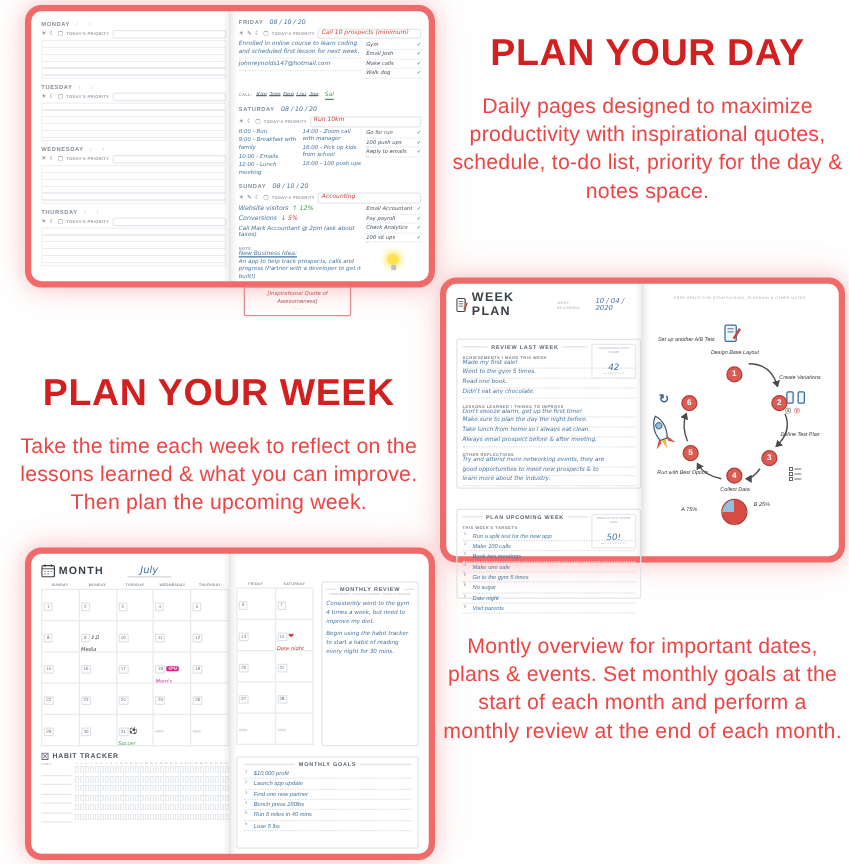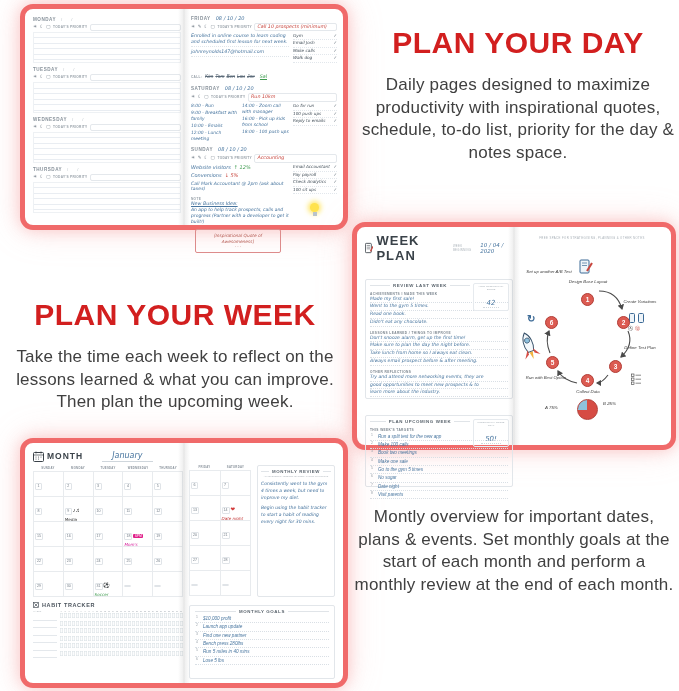--- a/index.html
+++ b/index.html
@@ -3,21 +3,21 @@
 <meta charset="utf-8">
 <style>
   * { box-sizing: border-box; margin: 0; padding: 0; }
   html,body { width:679px; height:691px; }
   body { position:relative; overflow:hidden; background:#ffffff;
          font-family:"Liberation Sans", sans-serif; }
 
   
   .copy { position:absolute; text-align:center; }
   .headline { color:#d21f1f; font-size:30px; font-weight:bold; letter-spacing:.5px; }
-  .blurb { color:#404040; font-size:17px; line-height:1.33; margin-top:14px; letter-spacing:.2px; }
+  .blurb { color:#ef4444; font-size:17px; line-height:1.33; margin-top:14px; letter-spacing:.2px; }
   .copy-day   { left:360px; top:26px;  width:316px; }
   .copy-week  { left:8px;   top:262px; width:334px;margin-top:36px; }
   .copy-month { left:352px; top:492px; width:324px; }
 
   
   .notebook { position:absolute; background:#fff; border:5px solid #f06a6a; border-radius:13px;
               box-shadow:0 0 16px rgba(244,140,140,.45), 0 0 36px rgba(244,160,160,.22); }
   .daily   { left:20px;  top:4px;   width:328px; height:226px; }
   .weekly  { left:352px; top:222px; width:324px; height:228px; }
   .monthly { left:20px;  top:438px; width:328px; height:250px; }
@@ -64,21 +64,21 @@
           background:#ffe24d; box-shadow:0 0 5px 2px rgba(255,226,77,.85); }
   .bulb::after { content:""; position:absolute; left:2.5px; bottom:-3.5px; width:4px; height:4px; background:#b9c3cc; }
   .quotebox { width:86px; margin:4px 0 0 4px; border:1px solid #dd8b8b; border-radius:2px; padding:3px; text-align:center; }
   .q1 { font-size:4.3px; color:#b3574f; line-height:1.3; }
   .q2 { font-size:4px; color:#b3574f; }
 
   
   .wn-left  { left:8px;   top:6px; width:148px; height:210px; }
   .wn-right { left:160px; top:6px; width:150px; height:210px; }
   .wphead { display:flex; align-items:center; gap:3px; }
-  .wptitle { font-size:13px; letter-spacing:1px; color:#3a4249; font-weight:bold; }
+  .wptitle { font-size:10px; letter-spacing:1px; color:#3a4249; font-weight:bold; }
   .wblabel { font-size:2.8px; color:#aab2b9; margin-left:auto; letter-spacing:.3px; }
   .wdate { font-size:5.5px; }
   .wbox { border:1px solid #e2e6ea; border-radius:2px; padding:3px 4px 4px; margin-top:16px; position:relative; }
   .wboxtitle { display:flex; align-items:center; gap:3px; font-size:4.4px; font-weight:bold; color:#5a646d; letter-spacing:.6px; margin-right:38px; }
   .wboxtitle::before, .wboxtitle::after { content:""; flex:1; border-top:1px solid #e0e4e8; }
   .scorebox { position:absolute; right:3px; top:3px; width:36px; border:1px solid #e6eaee; border-radius:2px; padding:1px; text-align:center; }
   .scorelabel { font-size:2.4px; color:#a9b1b8; }
   .scoreval { font-size:7px; border-bottom:1px dotted #cfd6dc; display:inline-block; padding:0 4px; }
   .wlabel { font-size:3.2px; font-weight:bold; color:#7c868f; letter-spacing:.4px; margin-top:3.5px; }
   .wline { font-size:4.6px; line-height:1.5; border-bottom:1px dotted #d9dfe5; }
@@ -464,21 +464,21 @@
           <line x1="0.5" y1="4" x2="10.5" y2="4" stroke="#3a4249" stroke-width=".7"></line>
           <line x1="3" y1="0.5" x2="3" y2="2.5" stroke="#3a4249" stroke-width=".8"></line>
           <line x1="8" y1="0.5" x2="8" y2="2.5" stroke="#3a4249" stroke-width=".8"></line>
           <circle cx="3" cy="6" r=".5" fill="#3a4249"></circle>
           <circle cx="5.5" cy="6" r=".5" fill="#3a4249"></circle>
           <circle cx="8" cy="6" r=".5" fill="#3a4249"></circle>
           <circle cx="3" cy="8" r=".5" fill="#3a4249"></circle>
           <circle cx="5.5" cy="8" r=".5" fill="#3a4249"></circle>
         </svg>
       <span class="mtitle">MONTH</span>
-      <span class="mname hand hb">January</span>
+      <span class="mname hand hb">July</span>
     </div>
     <div class="calheads">
         <span>SUNDAY</span>
         <span>MONDAY</span>
         <span>TUESDAY</span>
         <span>WEDNESDAY</span>
         <span>THURSDAY</span>
       </div>
     <div class="calgrid">
         <div class="calcell"><span class="dnum">1</span></div>

